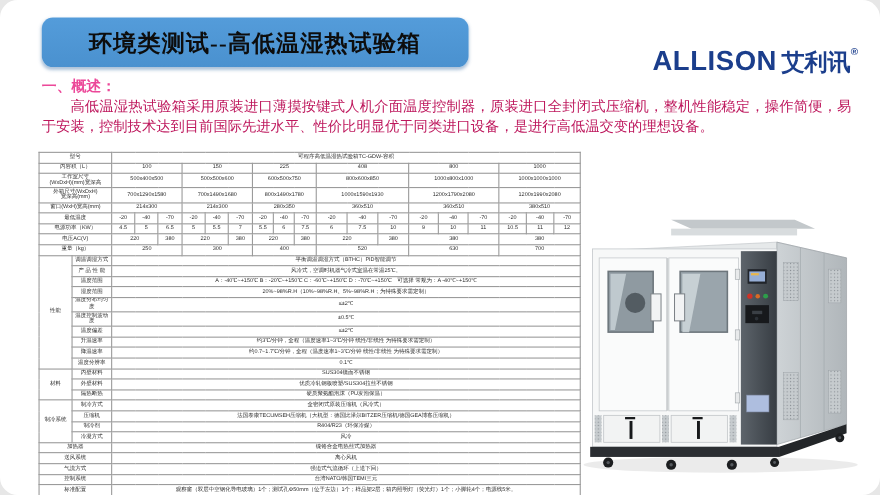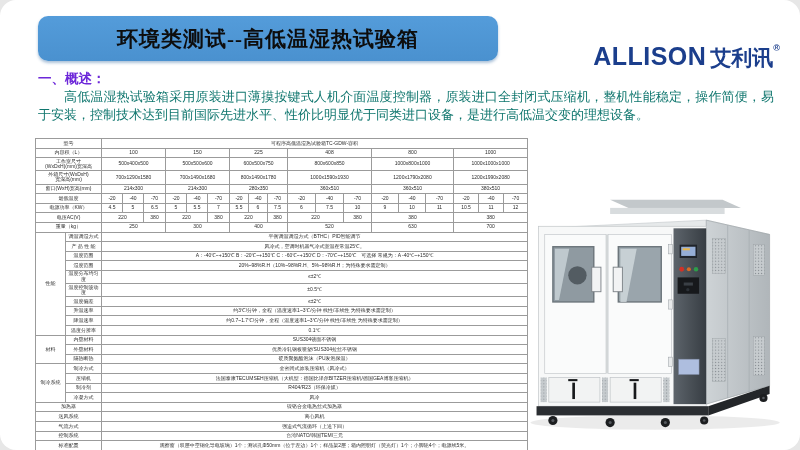--- a/index.html
+++ b/index.html
@@ -1,36 +1,36 @@
 <!DOCTYPE html>
 <html><head>
 <meta charset="utf-8">
 <style>
   html,body{margin:0;padding:0;width:800px;height:450px;background:#e7e7e7;
     font-family:"Liberation Serif", serif;}
   .slide{position:absolute;inset:0;background:#ffffff;border-radius:16px;overflow:hidden;}
 
   
-  .banner{position:absolute;left:38px;top:16px;width:460px;height:45px;
+  .banner{position:absolute;left:38px;top:16px;width:388px;height:45px;
     background:linear-gradient(#549cda,#4a91cf);border-radius:10px;
     box-shadow:0 2px 3px rgba(70,120,170,.45);
     display:flex;align-items:center;justify-content:center;}
   .banner-title{font-size:21px;font-weight:bold;color:#0d0d0d;letter-spacing:1px;white-space:nowrap;}
 
   
   .logo{position:absolute;right:20px;top:16px;color:#1b3e8c;white-space:nowrap;
     font-family:"Liberation Sans", sans-serif;margin-top:26px;}
   .logo-en{font-size:25px;font-weight:800;letter-spacing:.5px;}
   .logo-cn{font-size:21px;font-weight:800;margin-left:4px;}
   .logo-reg{font-size:9px;vertical-align:14px;font-weight:700;}
 
   
-  .ov-head{position:absolute;left:38px;top:70px;font-size:13.5px;font-weight:bold;color:#6d28d9;}
+  .ov-head{position:absolute;left:38px;top:70px;font-size:13.5px;font-weight:bold;color:#ec4899;}
   .ov-text{position:absolute;left:38px;top:88px;width:736px;font-size:13px;line-height:17.5px;
-    color:#0f766e;text-align:justify;text-indent:26px;}
+    color:#be185d;text-align:justify;text-indent:26px;}
 
   
   .tbl-wrap{position:absolute;left:35px;top:138px;width:492px;}
   table.spec{border-collapse:collapse;table-layout:fixed;width:492px;
     font-family:"Liberation Sans", sans-serif;}
   table.spec td{border:0.6px solid #9b9b9b;font-size:5px;line-height:5.6px;height:7.6px;
     color:#2b2b2b;text-align:center;vertical-align:middle;padding:0.5px 1px;
     white-space:pre-line;overflow:hidden;}
   table.spec{border:1px solid #808080;}
   td.lbl{color:#333;}

